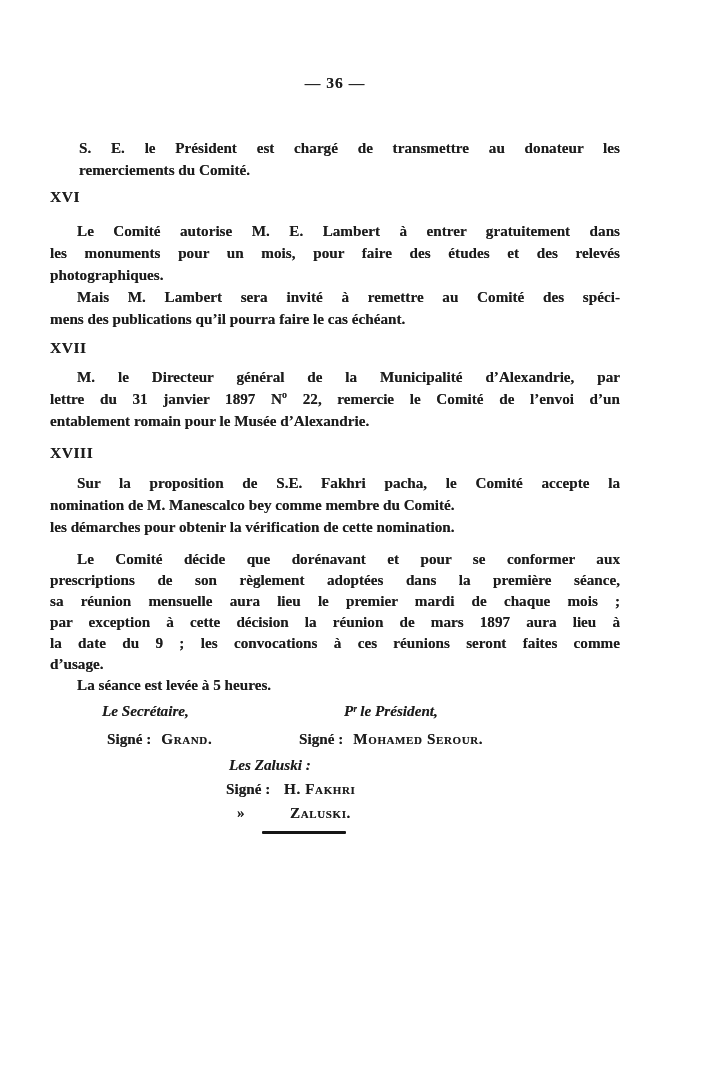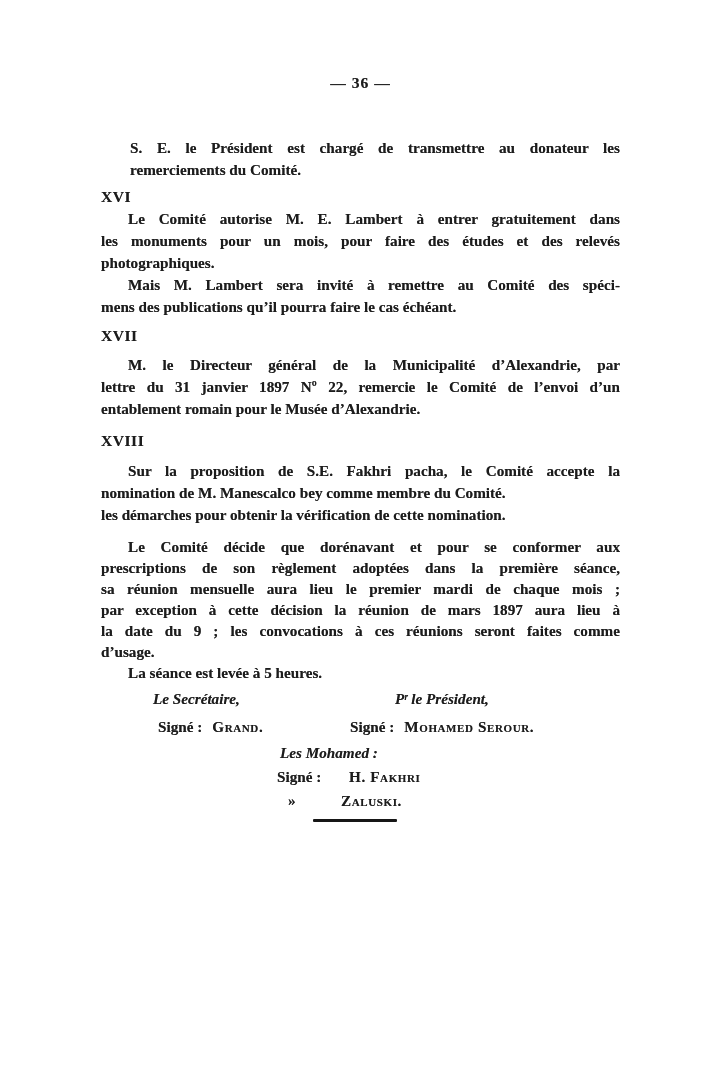--- a/index.html
+++ b/index.html
@@ -12,21 +12,21 @@
     height: 1082px;
     overflow: hidden;
     font-family: "Liberation Serif", "DejaVu Serif", serif;
     color: #1c1c1c;
     font-weight: 700;
   }
   .page {
     box-sizing: border-box;
     width: 720px;
     height: 1082px;
-    padding: 72px 100px 0 101px;
+    padding: 72px 100px 0 50px;
     text-shadow: 0 0 0.4px rgba(20,20,20,0.55);
   }
   .pagenum {
     text-align: center;
     font-size: 15.6px;
     line-height: 22px;
     letter-spacing: 1px;
   }
   .head {
     font-size: 15.6px;
@@ -36,21 +36,21 @@
   .par { font-size: 15.2px; line-height: 22px; }
   .ln {
     height: 22px;
     overflow: hidden;
     text-align: justify;
   }
   .ln.full { text-align-last: justify; }
   .ln.indent { text-indent: 27px; }
   .p-intro   { margin-top: 43px; margin-left: 29px; }
   .h-xvi     { margin-top: 5px;  }
-  .p-xvi-1   { }
+  .p-xvi-1   { margin-top: 12px; }
   .h-xvii    { margin-top: 7px;  }
   .p-xvii    { margin-top: 7px;  }
   .h-xviii   { margin-top: 10px; }
   .p-xviii-1 { margin-top: 8px;  }
   .h-xix     { margin-top: 8px;  }
   .p-xix     { margin-top: 10px; line-height: 21px; }
   .p-xix .ln { height: 21px; }
   .sig-line {
     position: relative;
     height: 22px;
@@ -132,25 +132,25 @@
   </div>
   <div class="sig-line row2">
     <span class="sig-abs" style="left:57px">
       <span>Signé :</span><span class="sc nm">Grand.</span>
     </span>
     <span class="sig-abs" style="left:249px">
       <span>Signé :</span><span class="sc nm">Mohamed Serour.</span>
     </span>
   </div>
   <div class="sig-line row3">
-    <span class="sig-abs it" style="left:179px">Les Mohamed :</span>
+    <span class="sig-abs it" style="left:179px">Les Zaluski :</span>
   </div>
   <div class="sig-line row4">
     <span class="sig-abs" style="left:176px">Signé :</span>
-    <span class="sig-abs sc" style="left:248px">H. Fakhri</span>
+    <span class="sig-abs sc" style="left:234px">H. Fakhri</span>
   </div>
   <div class="sig-line row5">
     <span class="sig-abs" style="left:187px">»</span>
     <span class="sig-abs sc" style="left:240px">Zaluski.</span>
   </div>
 
   <div class="endrule"></div>
 
 </div>
 

